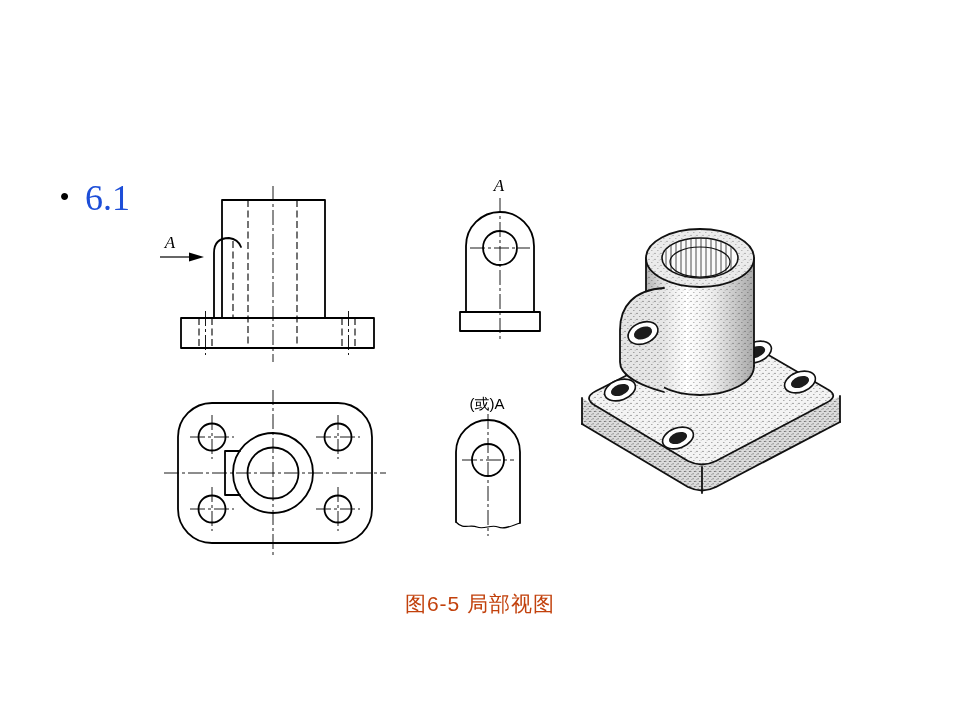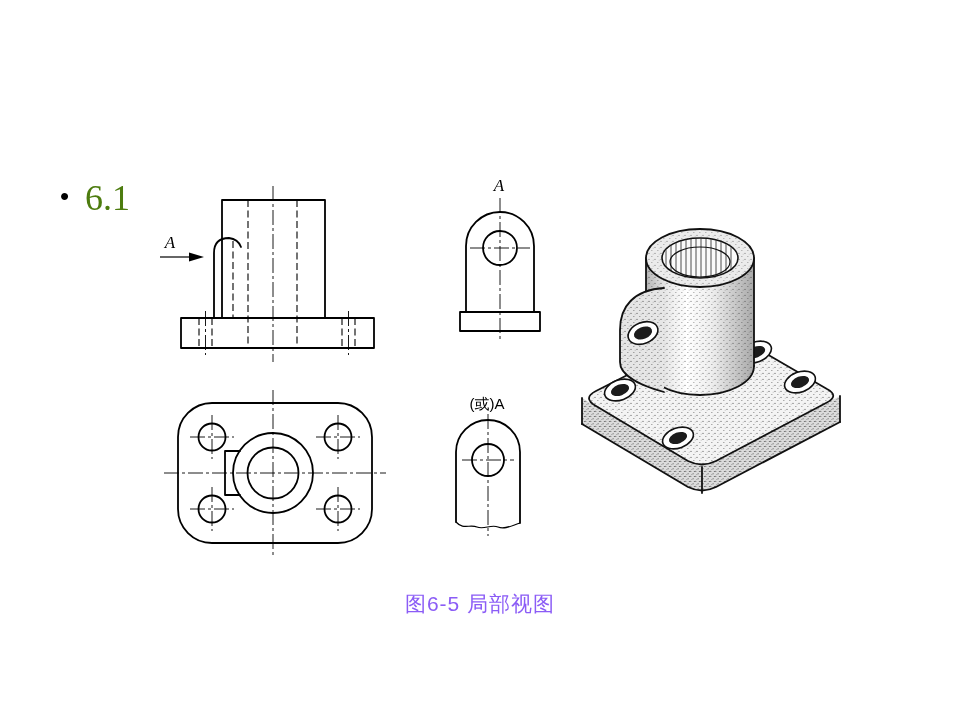--- a/index.html
+++ b/index.html
@@ -12,26 +12,26 @@
   }
   .bullet-row{
     position:absolute;left:60px;top:180px;
     display:flex;align-items:center;gap:16px;
   }
   .bullet-row .marker{
     font-size:26px;line-height:1;color:#000;transform:translateY(-2px);
   }
   .bullet-row .section{
     font-family:"Liberation Serif",serif;
-    font-size:36px;color:#4d7c0f;line-height:1;
+    font-size:36px;color:#1d4ed8;line-height:1;
   }
   .caption{
     position:absolute;left:0;right:0;top:590px;
     text-align:center;
-    font-size:21px;color:#8b5cf6;letter-spacing:1px;
+    font-size:21px;color:#c2410c;letter-spacing:1px;
   }
   svg.drawing{position:absolute;left:0;top:0;}
   
   .ln  {stroke:#000;stroke-width:1.8;fill:none;stroke-linejoin:round;stroke-linecap:round;}
   .ln2 {stroke:#000;stroke-width:1.2;fill:none;}
   .cl  {stroke:#000;stroke-width:0.9;fill:none;stroke-dasharray:15 3 3 3;}
   .hd  {stroke:#000;stroke-width:1.1;fill:none;stroke-dasharray:7 3.5;}
   
   .lnP {stroke:#111;stroke-width:1.8;fill:none;stroke-linejoin:round;stroke-linecap:round;}
   .lnP2{stroke:#111;stroke-width:1.2;fill:none;}

